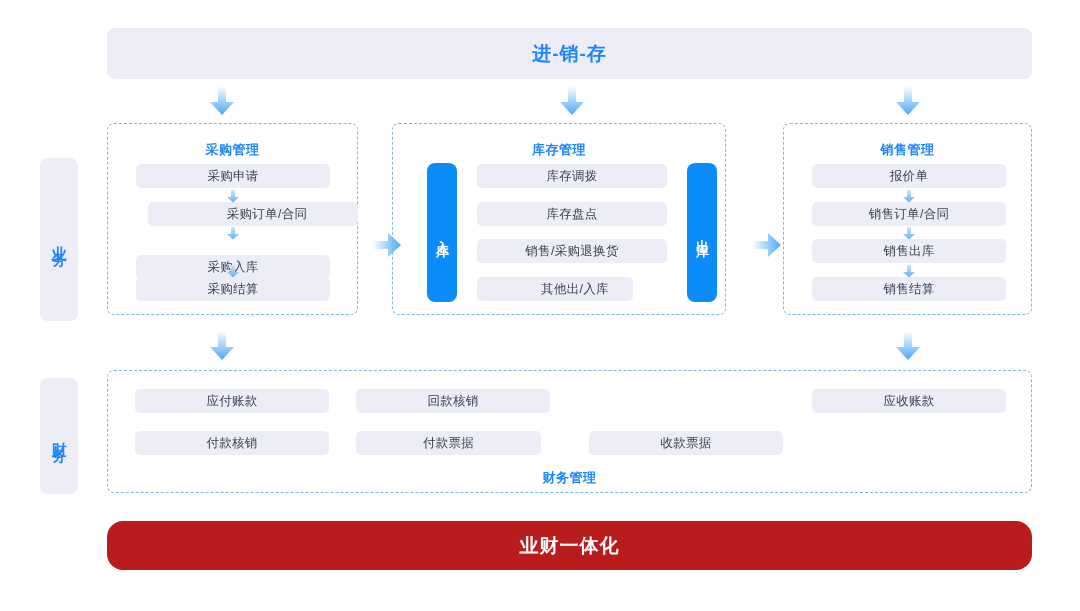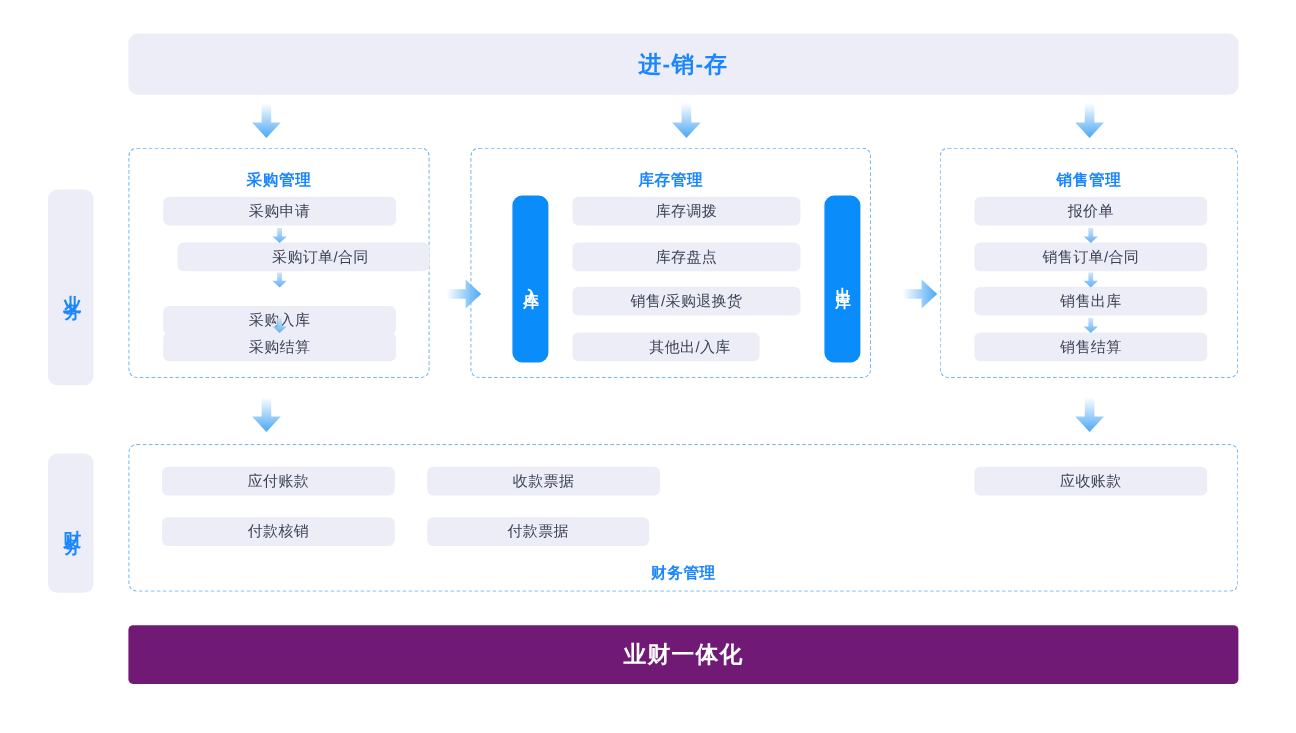--- a/index.html
+++ b/index.html
@@ -31,22 +31,22 @@
   }
   .banner-top .txt {
     color: #1a86ff;
     font-size: 19px;
     font-weight: bold;
     letter-spacing: 1px;
   }
 
   .banner-bottom {
     left: 107px; top: 521px; width: 925px; height: 49px;
-    background: #701a75;
-    border-radius: 4px;
+    background: #b91c1c;
+    border-radius: 16px;
     display: flex; align-items: center; justify-content: center;
   }
   .banner-bottom .txt {
     color: #ffffff;
     font-size: 19px;
     font-weight: bold;
     letter-spacing: 1px;
   }
 
   
@@ -323,23 +323,24 @@
         </defs>
       <path d="M9,0 L17,0 L17,16 L25,16 L13,29 L1,16 L9,16 Z" fill="url(#gdown5)"></path>
     </svg>
   </div>
 
   <div class="abs dashed-box" id="box-finance">
     <div class="group-title" style="top:98px;">财务管理</div>
   </div>
 
   <div class="abs chip" style="left:135px; top:389px; width:194px;">应付账款</div>
-  <div class="abs chip" style="left:356px; top:389px; width:194px;">收款票据</div>
+  <div class="abs chip" style="left:356px; top:389px; width:194px;">回款核销</div>
   <div class="abs chip" style="left:812px; top:389px; width:194px;">应收账款</div>
 
   <div class="abs chip" style="left:135px; top:431px; width:194px;">付款核销</div>
   <div class="abs chip" style="left:356px; top:431px; width:185px;">付款票据</div>
+  <div class="abs chip" style="left:589px; top:431px; width:194px;">收款票据</div>
 
   <div class="abs banner-bottom">
     <span class="txt">业财一体化</span>
   </div>
 
 </div>
 
 </body></html>

